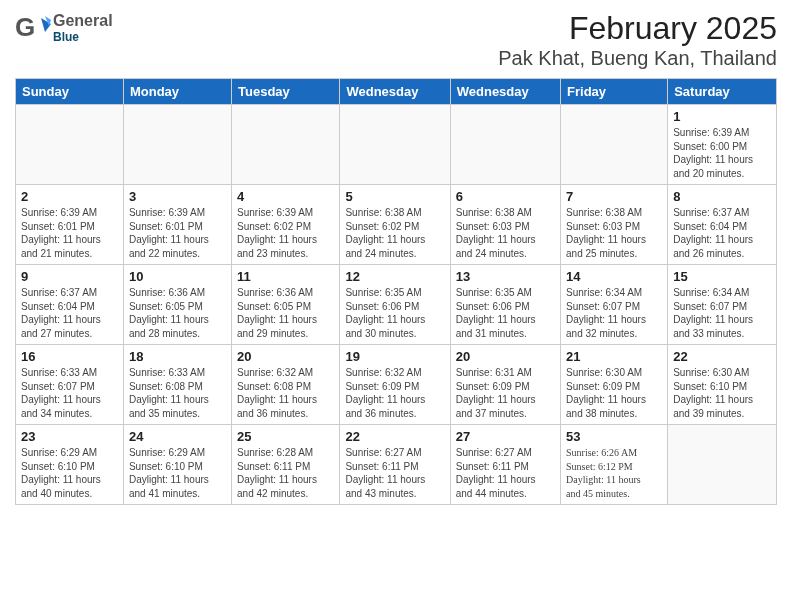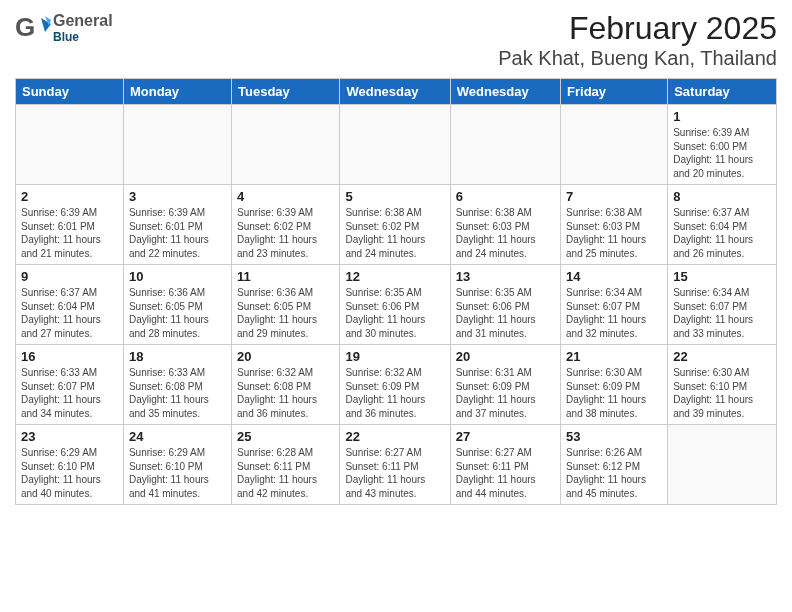--- a/index.html
+++ b/index.html
@@ -291,21 +291,21 @@
           </td>
           <td>
             <span class="day-number">27</span>
             <div class="day-info" style="white-space: pre-line;">Sunrise: 6:27 AM
 Sunset: 6:11 PM
 Daylight: 11 hours
 and 44 minutes.</div>
           </td>
           <td>
             <span class="day-number">53</span>
-            <div class="day-info" style="white-space: pre-line;">Sunrise: 6:26 AM
+            <div class="day-info" style="white-space: pre-line; font-family: Liberation Serif, serif;">Sunrise: 6:26 AM
 Sunset: 6:12 PM
 Daylight: 11 hours
 and 45 minutes.</div>
           </td>
           <td class="empty"></td>
         </tr>
       </tbody>
   </table>
 </div>
 

